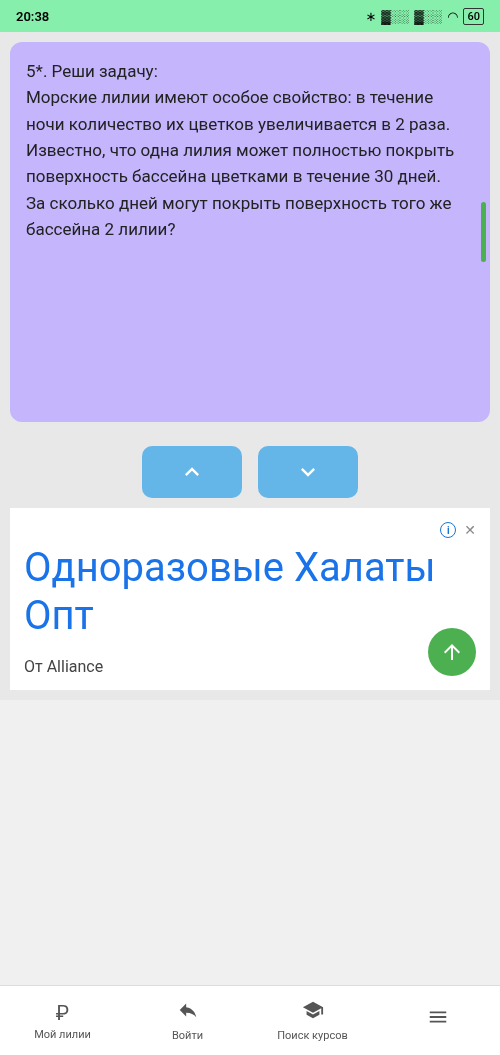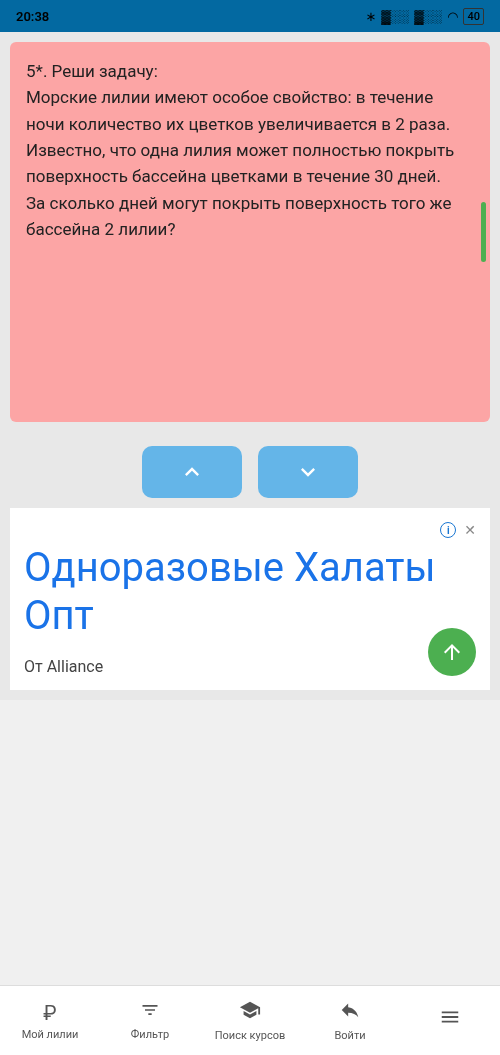--- a/index.html
+++ b/index.html
@@ -9,21 +9,21 @@
       width: 500px;
       min-height: 1055px;
       background: #f0f0f0;
       font-family: 'Roboto', Arial, sans-serif;
       position: relative;
       overflow-x: hidden;
     }
 
     
     .status-bar {
-      background: #0369a1;
+      background: #86efac;
       height: 32px;
       display: flex;
       align-items: center;
       justify-content: space-between;
       padding: 0 16px;
       font-size: 13px;
       font-weight: 500;
     }
     .status-time {
       font-weight: 600;
@@ -36,22 +36,22 @@
 
     
     .main-content {
       background: #e8e8e8;
       padding: 10px;
       min-height: 600px;
     }
 
     
     .question-card {
-      background: #fca5a5;
-      border-radius: 6px;
+      background: #c4b5fd;
+      border-radius: 12px;
       padding: 16px 16px 16px 16px;
       margin-bottom: 10px;
       position: relative;
       min-height: 380px;
     }
 
     .question-text {
       font-size: 17px;
       line-height: 1.55;
       color: #222;
@@ -219,21 +219,21 @@
 <body>
 
 <div class="status-bar">
   <span class="status-time">20:38</span>
   <div class="status-icons">
     <span style="font-size:13px;">∗</span>
     <span style="font-size:13px;">▓░░</span>
     <span style="font-size:13px;">▓░░</span>
     <span style="font-size:13px;">◠</span>
     <span style="font-size:11px; border:1.5px solid #333; padding:1px 3px; border-radius:2px; position:relative;">
-      <span>40</span>
+      <span>60</span>
     </span>
   </div>
 </div>
 
 <div class="main-content">
 
   <div class="question-card">
     <p class="question-text">5*. Реши задачу:<br>Морские лилии имеют особое свойство: в течение ночи количество их цветков увеличивается в 2 раза. Известно, что одна лилия может полностью покрыть поверхность бассейна цветками в течение 30 дней. За сколько дней могут покрыть поверхность того же бассейна 2 лилии?</p>
     <div class="scroll-indicator">
       <div class="scroll-thumb"></div>
@@ -271,43 +271,35 @@
 
 <div class="page-spacer"></div>
 
 <div class="bottom-nav">
   <div class="nav-item">
     <span class="nav-item-icon">₽</span>
     <span class="nav-item-label">Мой лилии</span>
   </div>
   <div class="nav-item">
     <span class="nav-item-icon">
-      <svg width="20" height="20" viewBox="0 0 24 24" fill="#555">
-          <path d="M10 18h4v-2h-4v2zM3 6v2h18V6H3zm3 7h12v-2H6v2z"></path>
+      <svg width="22" height="22" viewBox="0 0 24 24" fill="#555">
+          <path d="M10 9V5l-7 7 7 7v-4.1c5 0 8.5 1.6 11 5.1-1-5-4-10-11-11z"></path>
         </svg>
     </span>
-    <span class="nav-item-label">Фильтр</span>
+    <span class="nav-item-label">Войти</span>
   </div>
   <div class="nav-item">
     <span class="nav-item-icon">
       <svg width="22" height="22" viewBox="0 0 24 24" fill="#555">
           <path d="M12 3L1 9l11 6 9-4.91V17h2V9L12 3zM5 13.18v4L12 21l7-3.82v-4L12 17l-7-3.82z"></path>
         </svg>
     </span>
     <span class="nav-item-label">Поиск курсов</span>
   </div>
   <div class="nav-item">
     <span class="nav-item-icon">
       <svg width="22" height="22" viewBox="0 0 24 24" fill="#555">
-          <path d="M10 9V5l-7 7 7 7v-4.1c5 0 8.5 1.6 11 5.1-1-5-4-10-11-11z"></path>
-        </svg>
-    </span>
-    <span class="nav-item-label">Войти</span>
-  </div>
-  <div class="nav-item">
-    <span class="nav-item-icon">
-      <svg width="22" height="22" viewBox="0 0 24 24" fill="#555">
           <path d="M3 18h18v-2H3v2zm0-5h18v-2H3v2zm0-7v2h18V6H3z"></path>
         </svg>
     </span>
     <span class="nav-item-label"></span>
   </div>
 </div>
 
 </body></html>

